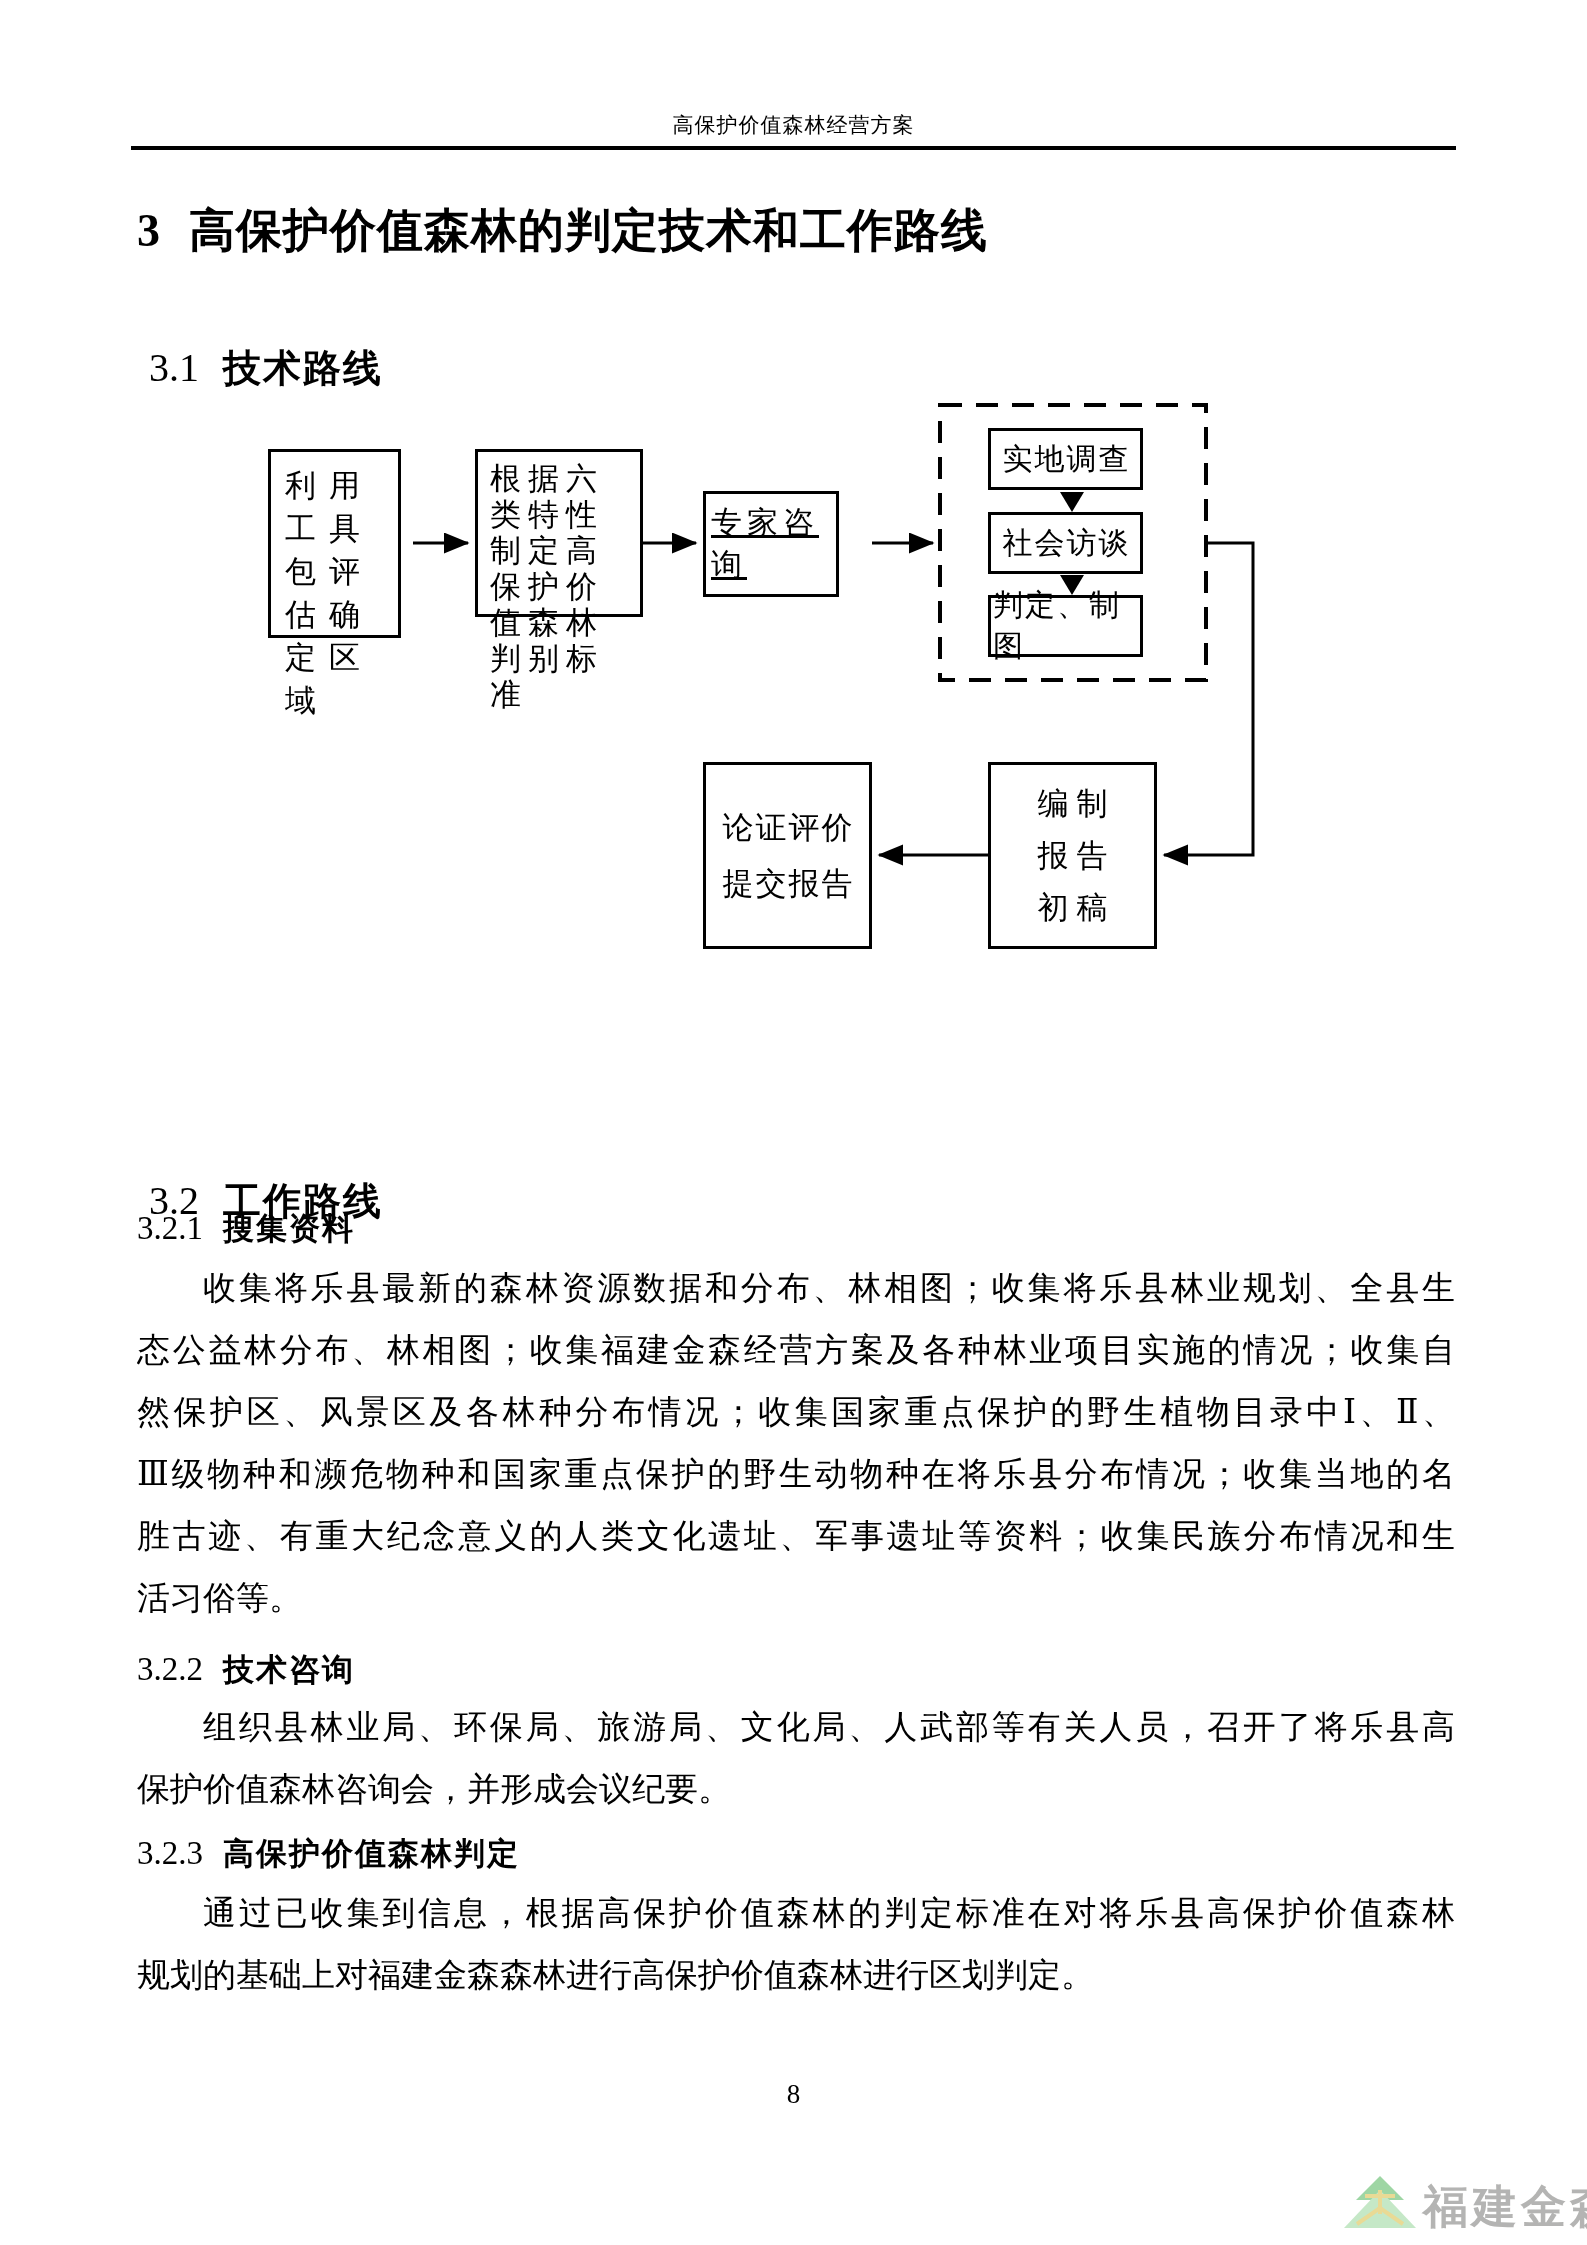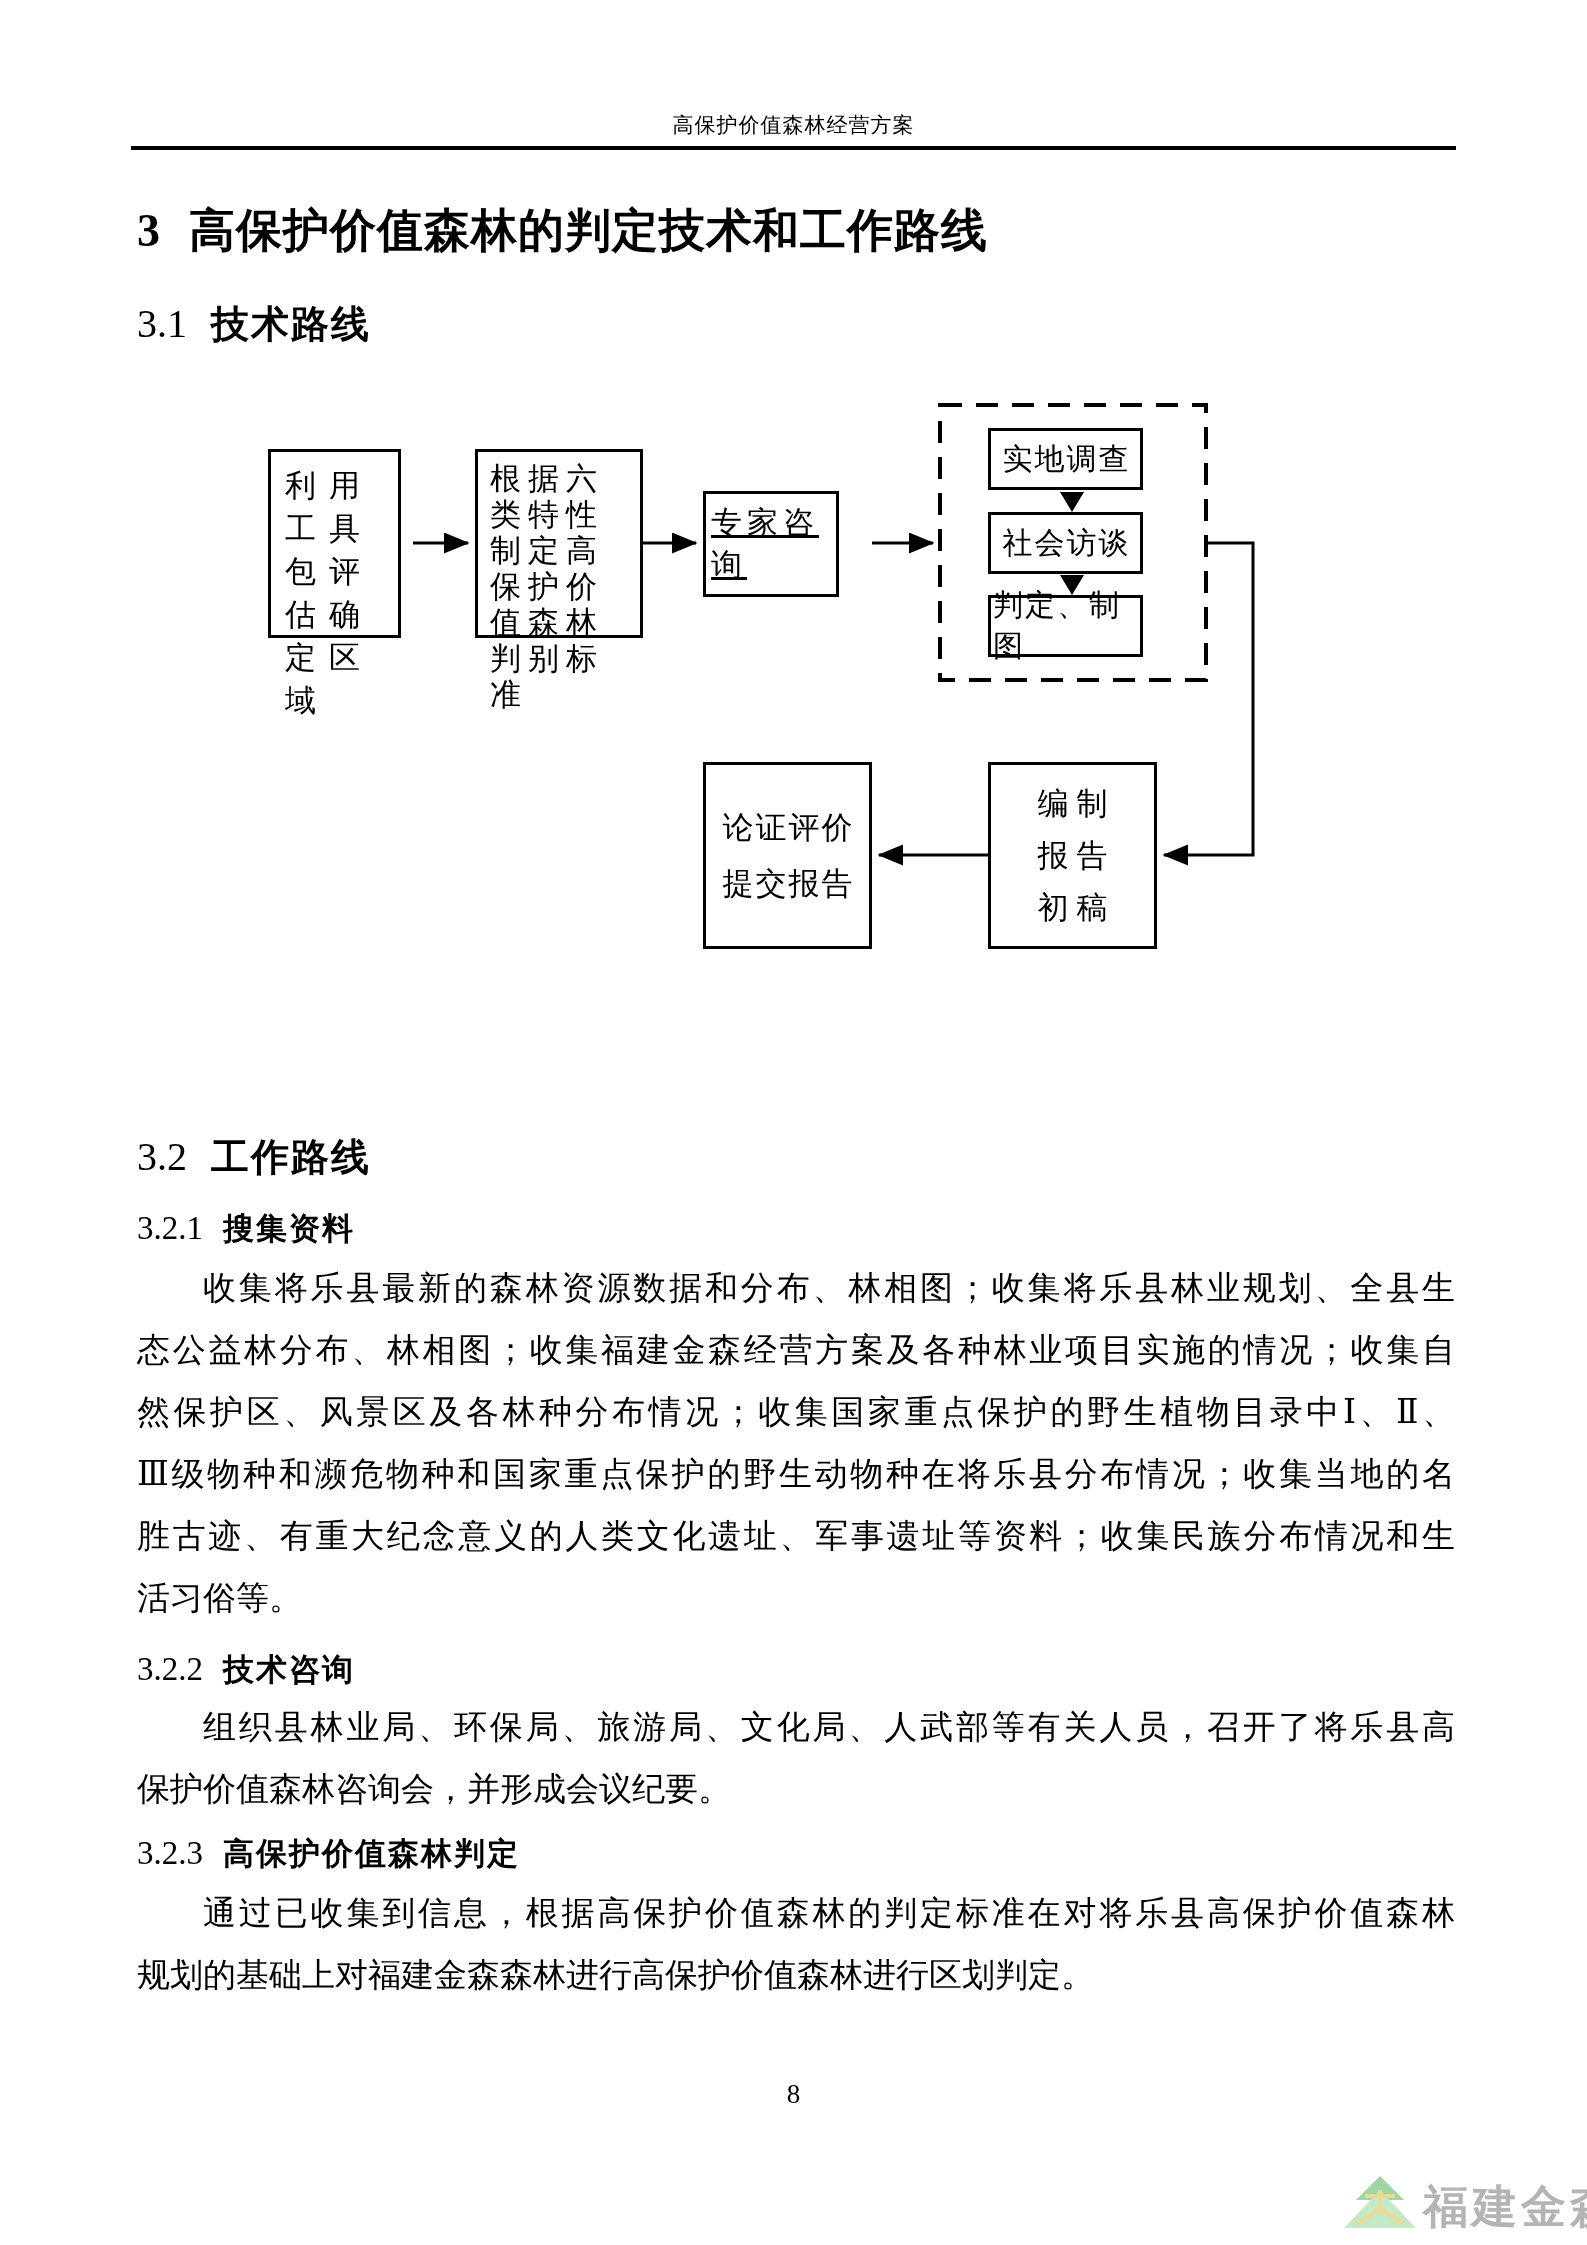--- a/index.html
+++ b/index.html
@@ -19,21 +19,21 @@
   .header-rule{
     position:absolute;top:146px;left:131px;width:1325px;height:4px;
     background:#000;
   }
   
   .h1{
     position:absolute;left:137px;top:200px;
     font-size:46px;font-weight:700;white-space:nowrap;letter-spacing:1px;
   }
   .h1 .num{margin-right:28px;}
-  .h2{position:absolute;left:137px;white-space:nowrap;}
+  .h2{position:absolute;left:149px;white-space:nowrap;margin-top:44px;}
   .h2 .num{font-size:40px;font-family:"Liberation Serif","DejaVu Serif",serif;}
   .h2 .cn{font-size:38px;font-family:"Liberation Sans","DejaVu Sans",sans-serif;font-weight:700;margin-left:24px;letter-spacing:2px;}
   .h3{position:absolute;left:137px;white-space:nowrap;}
   .h3 .num{font-size:33px;}
   .h3 .cn{font-size:31px;font-family:"Liberation Sans","DejaVu Sans",sans-serif;font-weight:700;margin-left:20px;letter-spacing:2px;}
   #h-31{top:299px;}
   #h-32{top:1132px;}
   #h-321{top:1208px;}
   #h-322{top:1649px;}
   #h-323{top:1833px;}
@@ -48,21 +48,21 @@
   .jl{height:62px;overflow:hidden;text-align:justify;text-align-last:justify;}
   .jl.first{text-indent:66px;}
   .jl.last{text-align:last-left;text-align-last:left;}
   
   .connectors{position:absolute;left:0;top:0;width:1587px;height:2245px;pointer-events:none;}
   .fbox{
     position:absolute;box-sizing:border-box;border:3px solid #000;background:#fff;
     font-size:31px;
   }
   #box-toolkit{left:268px;top:449px;width:133px;height:189px;padding:12px 2px 0 14px;letter-spacing:13px;line-height:43px;}
-  #box-standard{left:475px;top:449px;width:168px;height:189px;padding:9px 0 0 12px;letter-spacing:7px;line-height:36px;}
+  #box-standard{left:475px;top:449px;width:168px;height:168px;padding:9px 0 0 12px;letter-spacing:7px;line-height:36px;}
   #box-expert{left:703px;top:491px;width:136px;height:106px;display:flex;align-items:center;justify-content:center;letter-spacing:5px;padding-left:5px;text-decoration:underline;}
   .small-box{left:988px;width:155px;height:62px;display:flex;align-items:center;justify-content:center;letter-spacing:2px;font-size:30px;padding-left:2px;}
   #box-survey{top:428px;}
   #box-interview{top:512px;}
   #box-mapping{top:595px;}
   #box-draft{left:988px;top:762px;width:169px;height:187px;display:flex;align-items:center;justify-content:center;
     white-space:pre-line;text-align:left;line-height:52px;letter-spacing:8px;padding-left:8px;}
   #box-review{left:703px;top:762px;width:169px;height:187px;display:flex;align-items:center;justify-content:center;
     white-space:pre-line;line-height:56px;letter-spacing:2px;padding-left:2px;}
   

